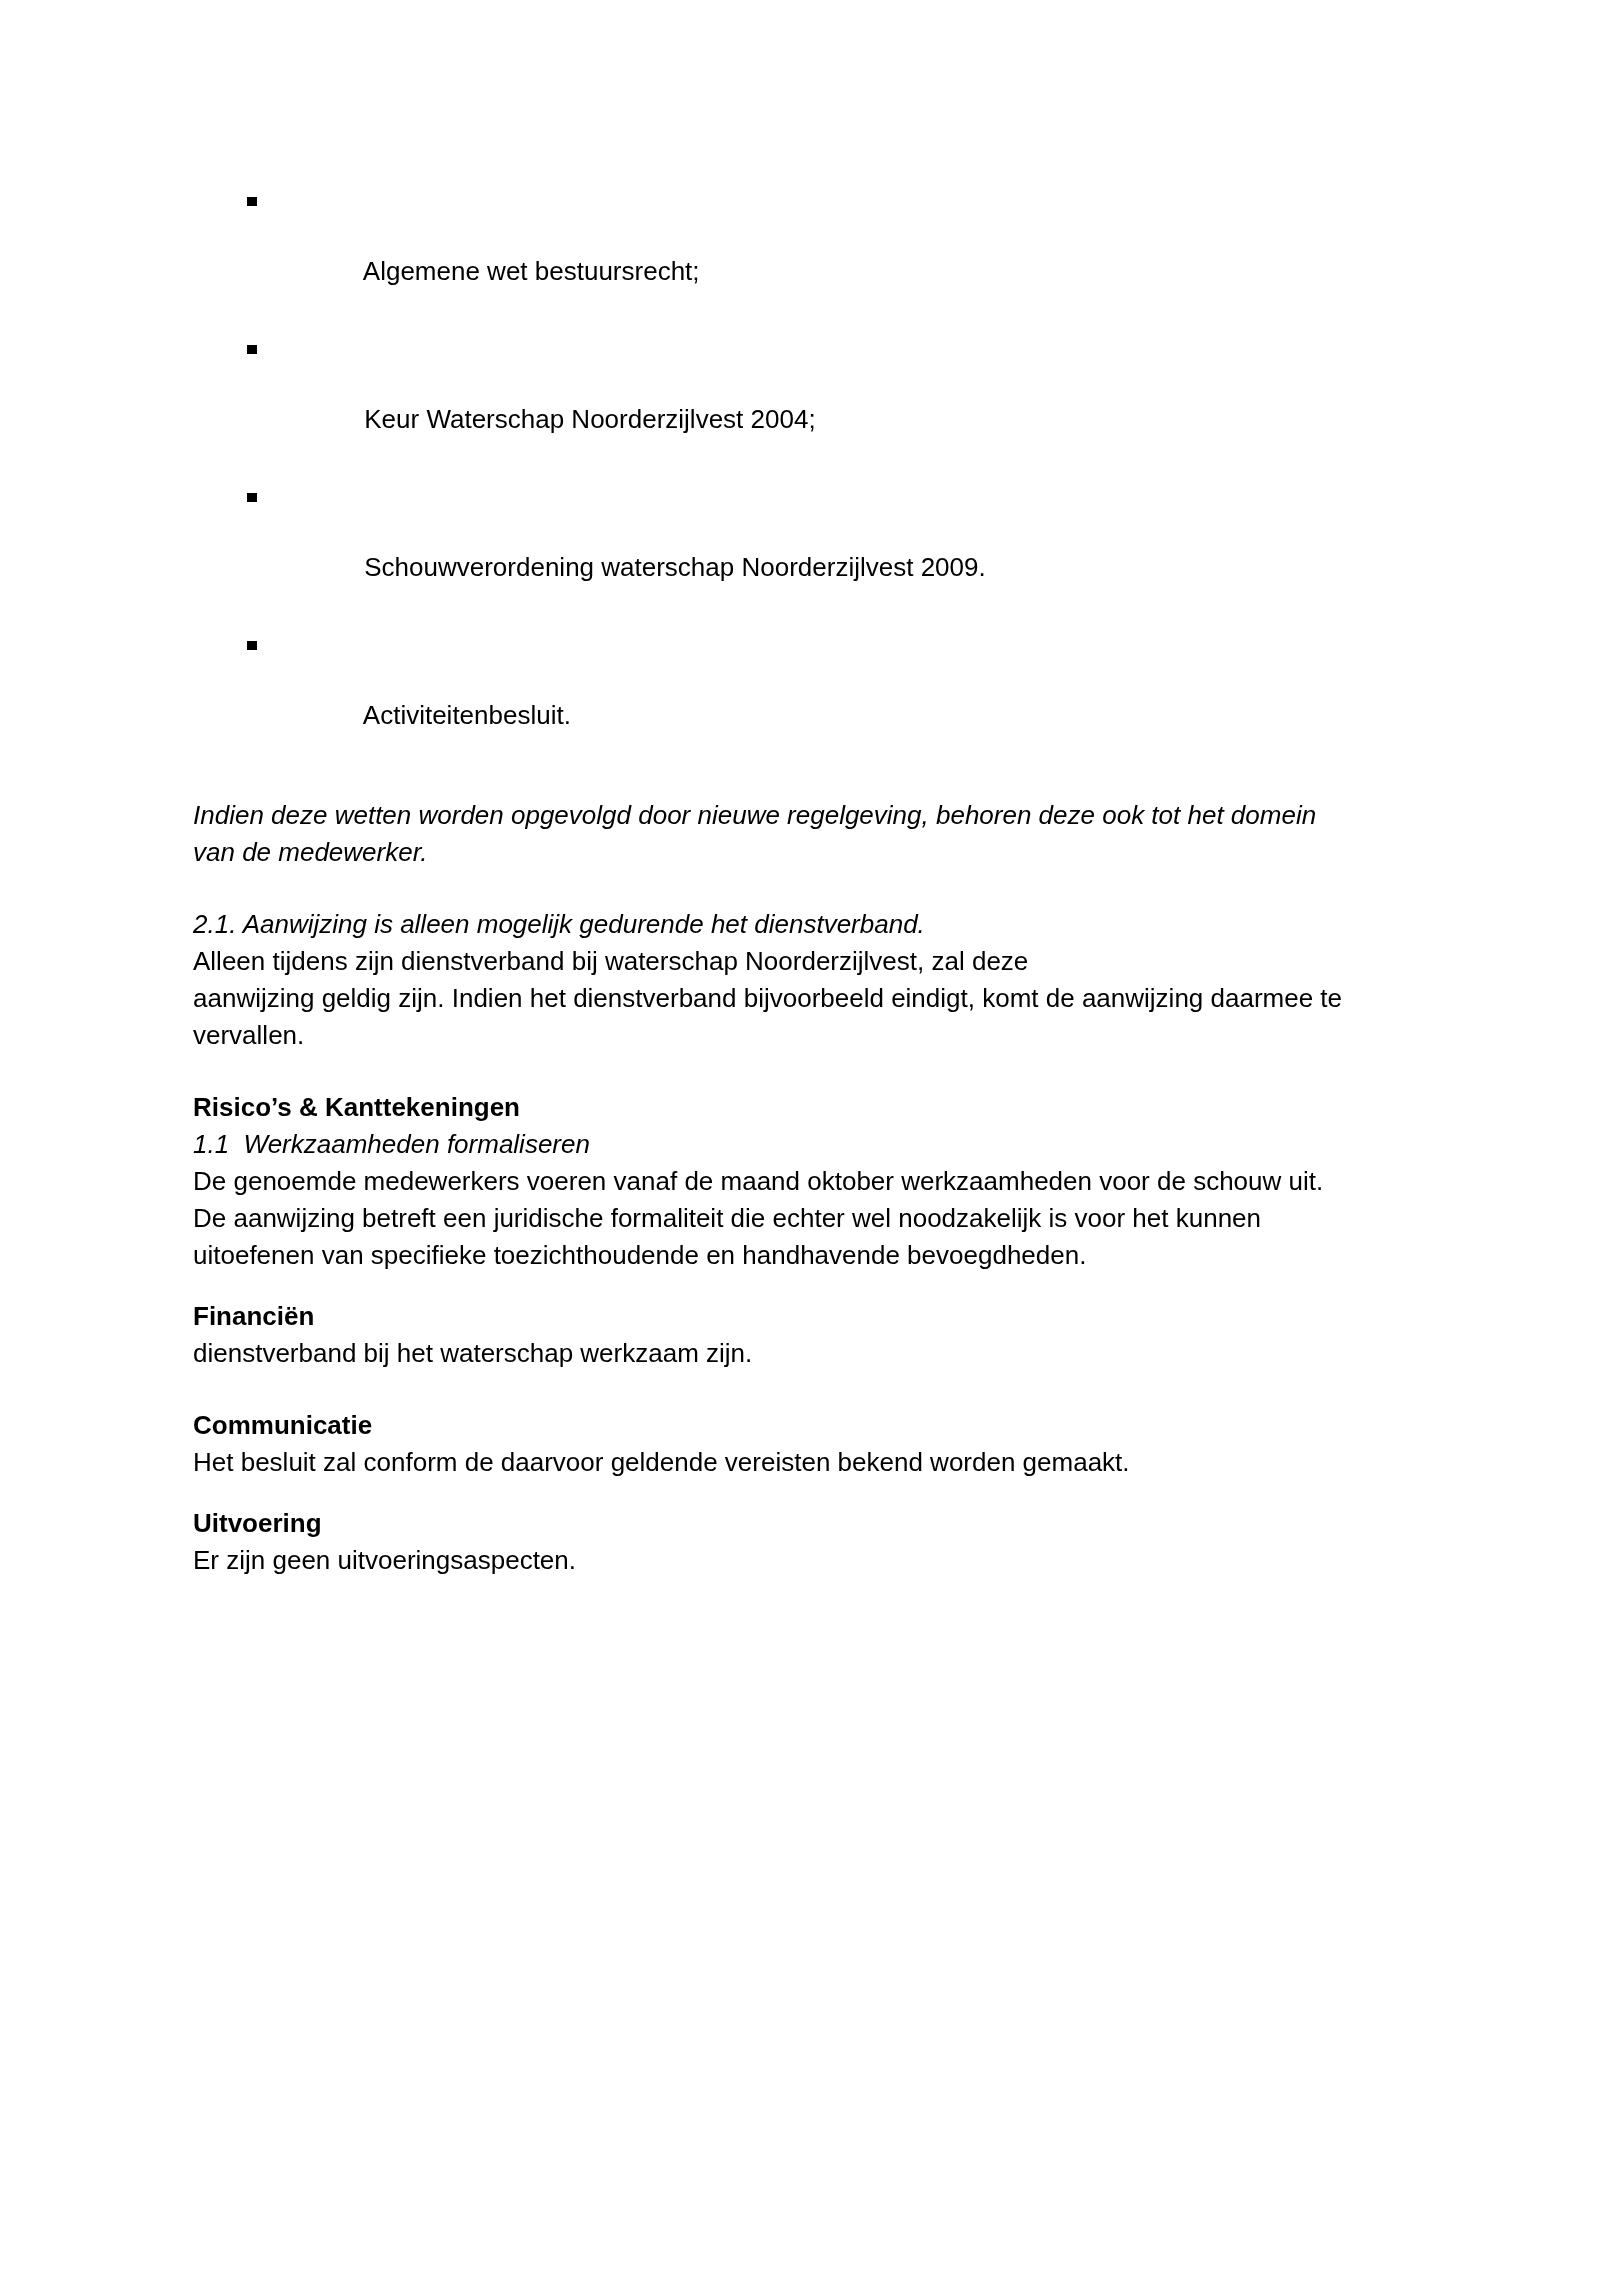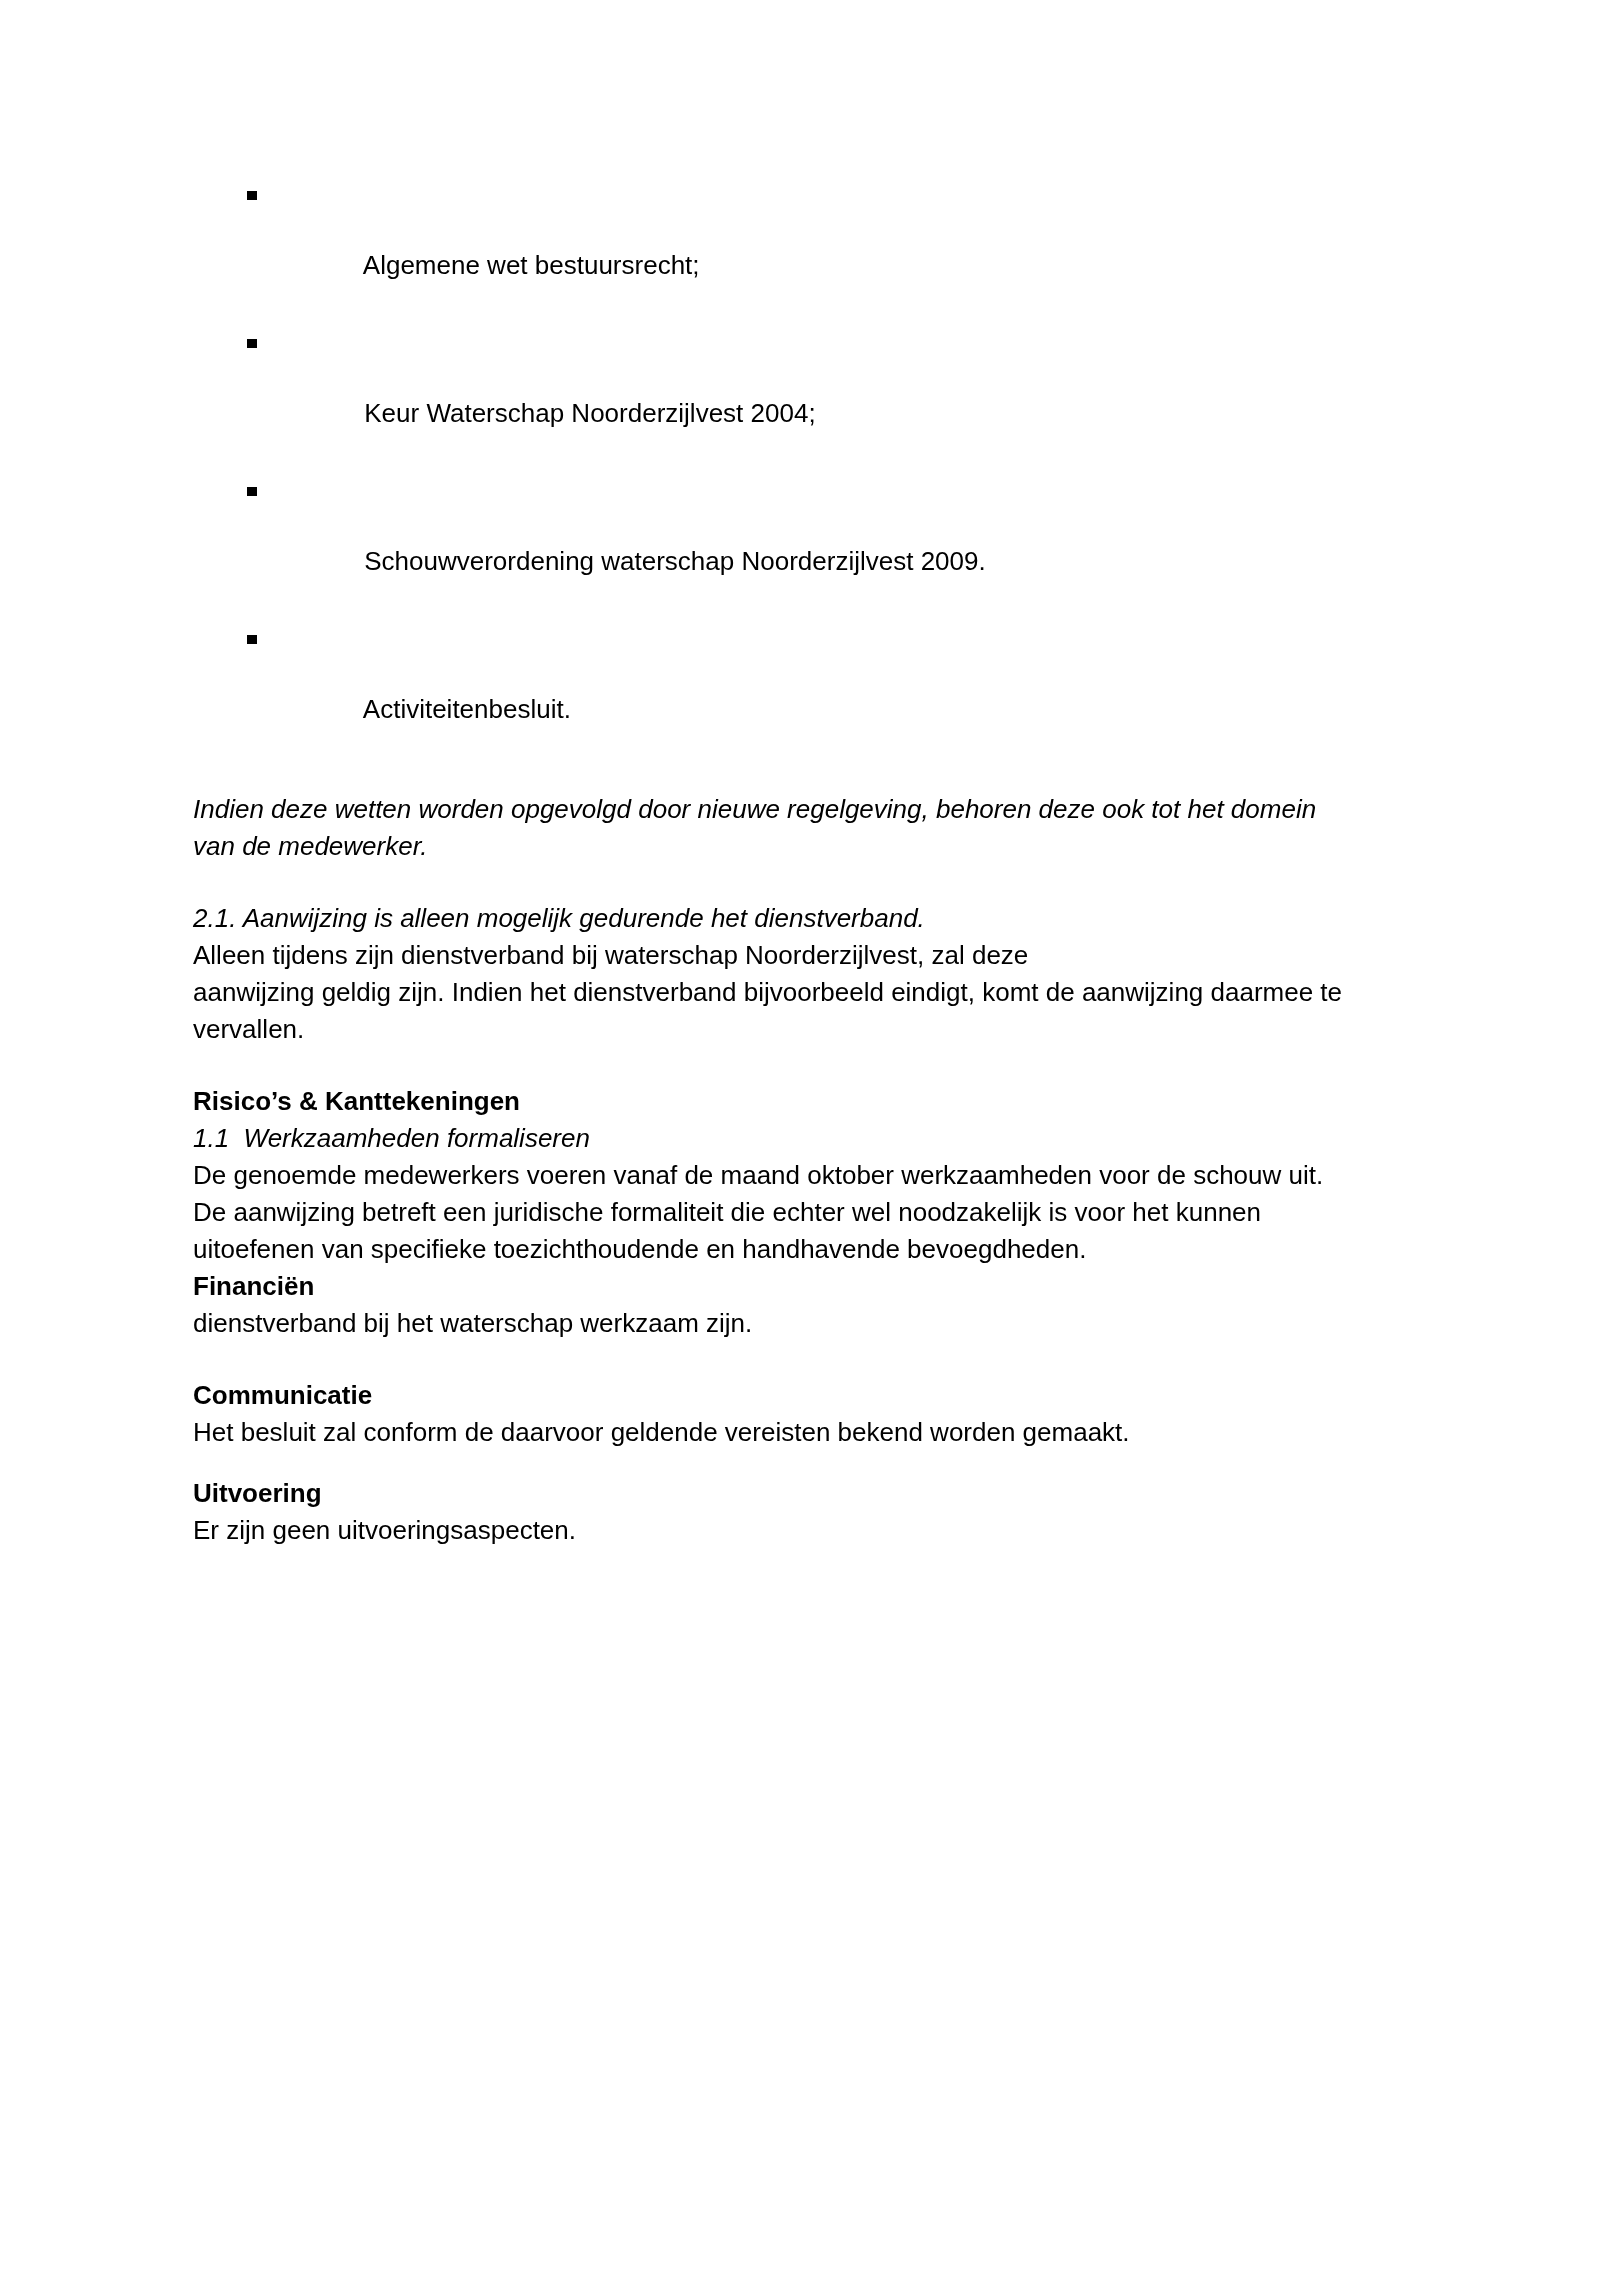--- a/index.html
+++ b/index.html
@@ -14,21 +14,21 @@
     background: #ffffff;
     overflow: hidden;
     font-family: "Liberation Sans", sans-serif;
     font-size: 26px;
     line-height: 37px;
     color: #000000;
   }
   .content {
     position: absolute;
     left: 193px;
-    top: 173px;
+    top: 179px;
     width: 1269px;
   }
   .line {
     white-space: pre;
   }
   .italic { font-style: italic; }
   .bold   { font-weight: bold; }
 
   
   .bullet-list {
@@ -47,21 +47,21 @@
     top: 17.7px;
     width: 9.8px;
     height: 9.8px;
     background: #000000;
   }
 
   
   .m-intro  { margin-top: 26px; font-style: italic; }
   .m-s21    { margin-top: 35px; }
   .m-risico { margin-top: 35px; }
-  .m-fin    { }
+  .m-fin    { margin-top: 24px; }
   .m-comm   { margin-top: 35px; }
   .m-uitv   { margin-top: 24px; }
 </style>
 </head>
 <body>
 
 <div class="page">
   <div class="content">
 
     <ul class="bullet-list">

